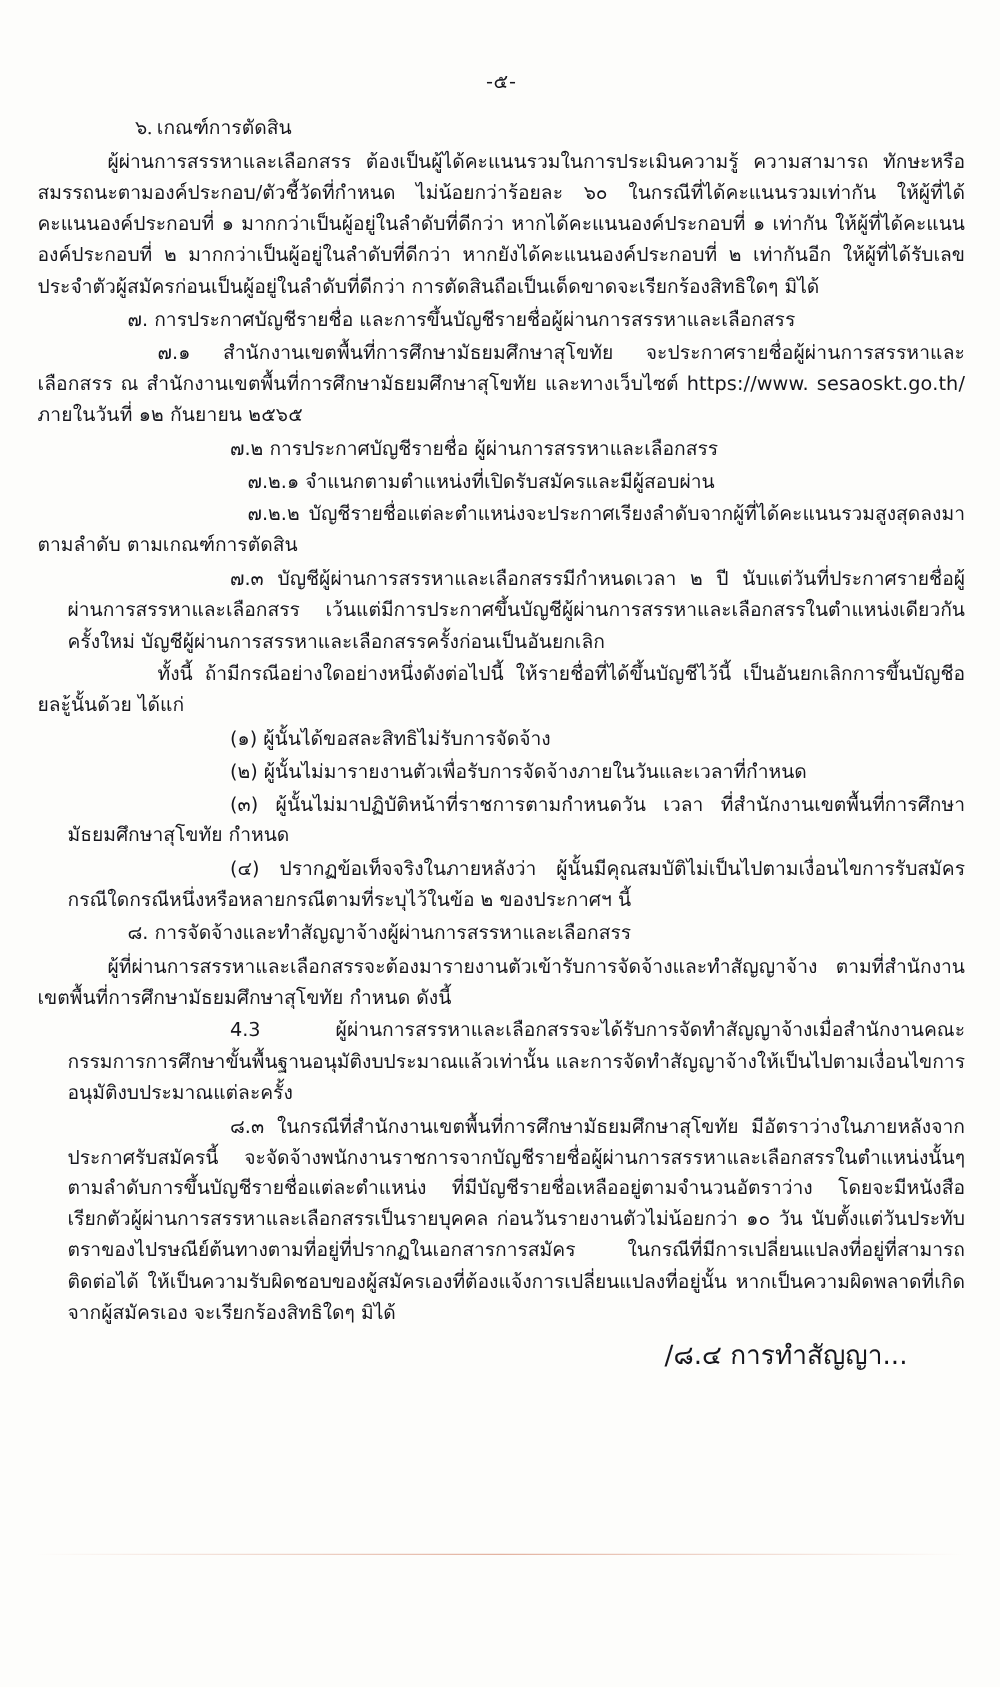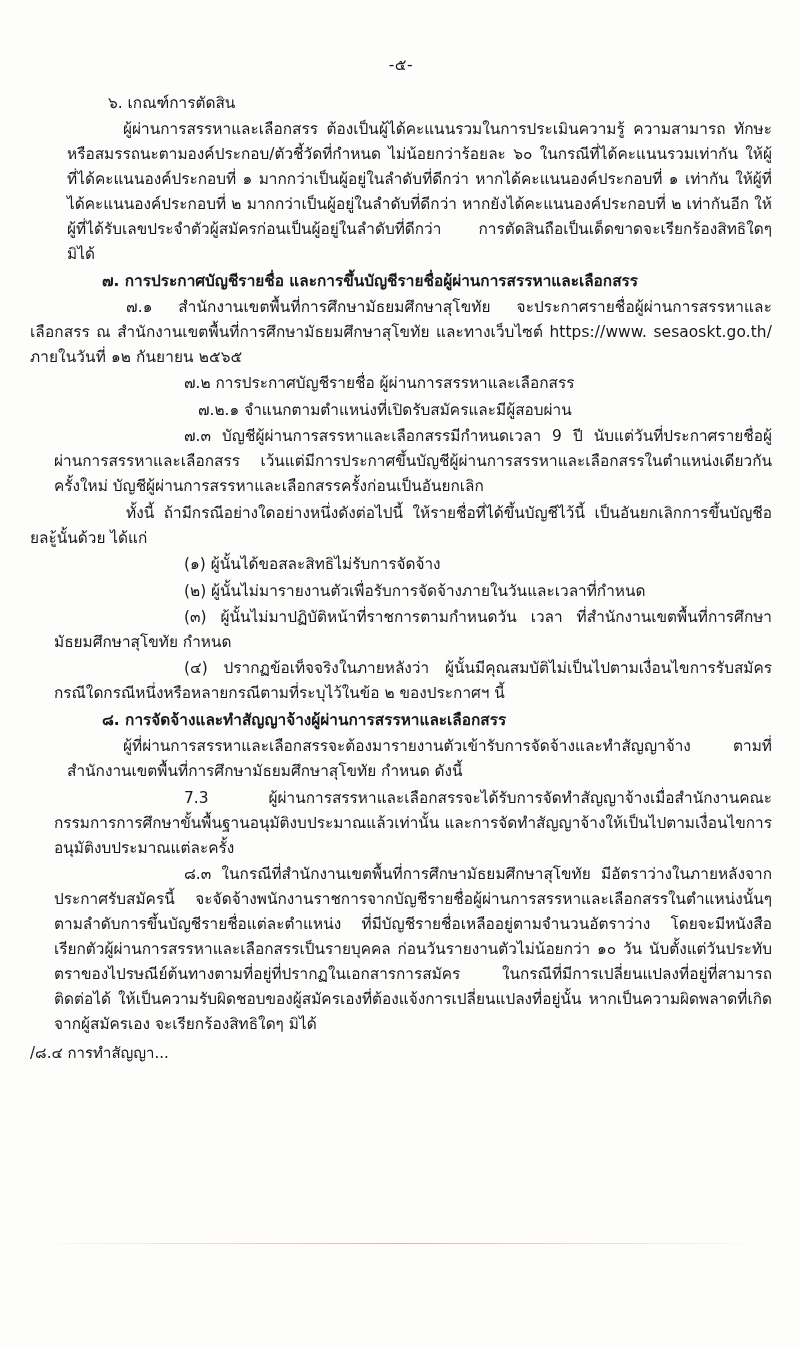--- a/index.html
+++ b/index.html
@@ -37,65 +37,67 @@
     text-align: justify;
     text-justify: inter-word;
   }
   p {
     margin: 0;
     padding: 0;
   }
   .p {
     margin-bottom: 1.5px;
   }
-  .indent-1 { text-indent: 56px; margin-left: 37px; }
+  .indent-1 { text-indent: 56px; }
   .indent-2 { text-indent: 96px; }
   .indent-3 { text-indent: 130px; margin-left: 24px; }
   .indent-4 { text-indent: 168px; }
-  .center-head { text-indent: 72px; font-weight: bold; }
+  .center-head { text-indent: 72px; }
   .link-text { letter-spacing: 0.1px; }
   .sig-line {
     margin-top: 4px;
-    text-align: left;
+    text-align: right;
     padding-right: 46px;
-    font-size: 15px;
+    font-size: 21px;
   }
   .hr-faint {
     position: absolute;
     left: 28px;
     right: 28px;
     top: 1243px;
     height: 1px;
     background: linear-gradient(to right, rgba(210,120,90,0.0), rgba(206,118,86,0.55), rgba(210,120,90,0.0));
   }
   .section-title {
     text-indent: 78px;
+    font-family: Liberation Serif, serif;
   }
 </style>
 </head>
 <body>
 
 <div class="page">
 
   <div class="page-number">-๕-</div>
 
   <div class="doc-body">
     <p class="p section-title">๖. เกณฑ์การตัดสิน</p>
     <p class="p indent-1">ผู้ผ่านการสรรหาและเลือกสรร  ต้องเป็นผู้ได้คะแนนรวมในการประเมินความรู้ ความสามารถ ทักษะหรือสมรรถนะตามองค์ประกอบ/ตัวชี้วัดที่กำหนด ไม่น้อยกว่าร้อยละ ๖๐  ในกรณีที่ได้คะแนนรวมเท่ากัน ให้ผู้ที่ได้คะแนนองค์ประกอบที่ ๑ มากกว่าเป็นผู้อยู่ในลำดับที่ดีกว่า  หากได้คะแนนองค์ประกอบที่ ๑ เท่ากัน ให้ผู้ที่ได้คะแนนองค์ประกอบที่ ๒ มากกว่าเป็นผู้อยู่ในลำดับที่ดีกว่า  หากยังได้คะแนนองค์ประกอบที่ ๒ เท่ากันอีก ให้ผู้ที่ได้รับเลขประจำตัวผู้สมัครก่อนเป็นผู้อยู่ในลำดับที่ดีกว่า  การตัดสินถือเป็นเด็ดขาดจะเรียกร้องสิทธิใดๆ มิได้</p>
     <p class="p center-head">๗. การประกาศบัญชีรายชื่อ และการขึ้นบัญชีรายชื่อผู้ผ่านการสรรหาและเลือกสรร</p>
     <p class="p indent-2 link-text">๗.๑ สำนักงานเขตพื้นที่การศึกษามัธยมศึกษาสุโขทัย จะประกาศรายชื่อผู้ผ่านการสรรหาและเลือกสรร  ณ  สำนักงานเขตพื้นที่การศึกษามัธยมศึกษาสุโขทัย และทางเว็บไซต์ https://www. sesaoskt.go.th/ ภายในวันที่ ๑๒ กันยายน ๒๕๖๕</p>
     <p class="p indent-3">๗.๒ การประกาศบัญชีรายชื่อ ผู้ผ่านการสรรหาและเลือกสรร</p>
     <p class="p indent-4">๗.๒.๑ จำแนกตามตำแหน่งที่เปิดรับสมัครและมีผู้สอบผ่าน</p>
-    <p class="p indent-3">๗.๓ บัญชีผู้ผ่านการสรรหาและเลือกสรรมีกำหนดเวลา  9  ปี  นับแต่วันที่ประกาศรายชื่อผู้ผ่านการสรรหาและเลือกสรร  เว้นแต่มีการประกาศขึ้นบัญชีผู้ผ่านการสรรหาและเลือกสรรในตำแหน่งเดียวกันครั้งใหม่ บัญชีผู้ผ่านการสรรหาและเลือกสรรครั้งก่อนเป็นอันยกเลิก</p>
+    <p class="p indent-4">๗.๒.๒ บัญชีรายชื่อแต่ละตำแหน่งจะประกาศเรียงลำดับจากผู้ที่ได้คะแนนรวมสูงสุดลงมาตามลำดับ ตามเกณฑ์การตัดสิน</p>
+    <p class="p indent-3">๗.๓ บัญชีผู้ผ่านการสรรหาและเลือกสรรมีกำหนดเวลา  ๒  ปี  นับแต่วันที่ประกาศรายชื่อผู้ผ่านการสรรหาและเลือกสรร  เว้นแต่มีการประกาศขึ้นบัญชีผู้ผ่านการสรรหาและเลือกสรรในตำแหน่งเดียวกันครั้งใหม่ บัญชีผู้ผ่านการสรรหาและเลือกสรรครั้งก่อนเป็นอันยกเลิก</p>
     <p class="p indent-2">ทั้งนี้ ถ้ามีกรณีอย่างใดอย่างหนึ่งดังต่อไปนี้ ให้รายชื่อที่ได้ขึ้นบัญชีไว้นี้ เป็นอันยกเลิกการขึ้นบัญชีอยละู้นั้นด้วย ได้แก่</p>
     <p class="p indent-3">(๑) ผู้นั้นได้ขอสละสิทธิไม่รับการจัดจ้าง</p>
     <p class="p indent-3">(๒) ผู้นั้นไม่มารายงานตัวเพื่อรับการจัดจ้างภายในวันและเวลาที่กำหนด</p>
     <p class="p indent-3">(๓) ผู้นั้นไม่มาปฏิบัติหน้าที่ราชการตามกำหนดวัน เวลา ที่สำนักงานเขตพื้นที่การศึกษามัธยมศึกษาสุโขทัย กำหนด</p>
     <p class="p indent-3">(๔) ปรากฏข้อเท็จจริงในภายหลังว่า ผู้นั้นมีคุณสมบัติไม่เป็นไปตามเงื่อนไขการรับสมัครกรณีใดกรณีหนึ่งหรือหลายกรณีตามที่ระบุไว้ในข้อ ๒ ของประกาศฯ นี้</p>
     <p class="p center-head">๘. การจัดจ้างและทำสัญญาจ้างผู้ผ่านการสรรหาและเลือกสรร</p>
     <p class="p indent-1">ผู้ที่ผ่านการสรรหาและเลือกสรรจะต้องมารายงานตัวเข้ารับการจัดจ้างและทำสัญญาจ้าง ตามที่สำนักงานเขตพื้นที่การศึกษามัธยมศึกษาสุโขทัย กำหนด ดังนี้</p>
-    <p class="p indent-3">7.3 ผู้ผ่านการสรรหาและเลือกสรรจะได้รับการจัดทำสัญญาจ้างเมื่อสำนักงานคณะกรรมการการศึกษาขั้นพื้นฐานอนุมัติงบประมาณแล้วเท่านั้น  และการจัดทำสัญญาจ้างให้เป็นไปตามเงื่อนไขการอนุมัติงบประมาณแต่ละครั้ง</p>
+    <p class="p indent-3">4.3 ผู้ผ่านการสรรหาและเลือกสรรจะได้รับการจัดทำสัญญาจ้างเมื่อสำนักงานคณะกรรมการการศึกษาขั้นพื้นฐานอนุมัติงบประมาณแล้วเท่านั้น  และการจัดทำสัญญาจ้างให้เป็นไปตามเงื่อนไขการอนุมัติงบประมาณแต่ละครั้ง</p>
     <p class="p indent-3">๘.๓ ในกรณีที่สำนักงานเขตพื้นที่การศึกษามัธยมศึกษาสุโขทัย มีอัตราว่างในภายหลังจากประกาศรับสมัครนี้  จะจัดจ้างพนักงานราชการจากบัญชีรายชื่อผู้ผ่านการสรรหาและเลือกสรรในตำแหน่งนั้นๆ ตามลำดับการขึ้นบัญชีรายชื่อแต่ละตำแหน่ง ที่มีบัญชีรายชื่อเหลืออยู่ตามจำนวนอัตราว่าง โดยจะมีหนังสือเรียกตัวผู้ผ่านการสรรหาและเลือกสรรเป็นรายบุคคล ก่อนวันรายงานตัวไม่น้อยกว่า  ๑๐  วัน นับตั้งแต่วันประทับตราของไปรษณีย์ต้นทางตามที่อยู่ที่ปรากฏในเอกสารการสมัคร ในกรณีที่มีการเปลี่ยนแปลงที่อยู่ที่สามารถติดต่อได้ ให้เป็นความรับผิดชอบของผู้สมัครเองที่ต้องแจ้งการเปลี่ยนแปลงที่อยู่นั้น หากเป็นความผิดพลาดที่เกิดจากผู้สมัครเอง จะเรียกร้องสิทธิใดๆ มิได้</p>
     <p class="sig-line">/๘.๔ การทำสัญญา...</p>
   </div>
 
   <div class="hr-faint"></div>
 </div>
 
 </body></html>

